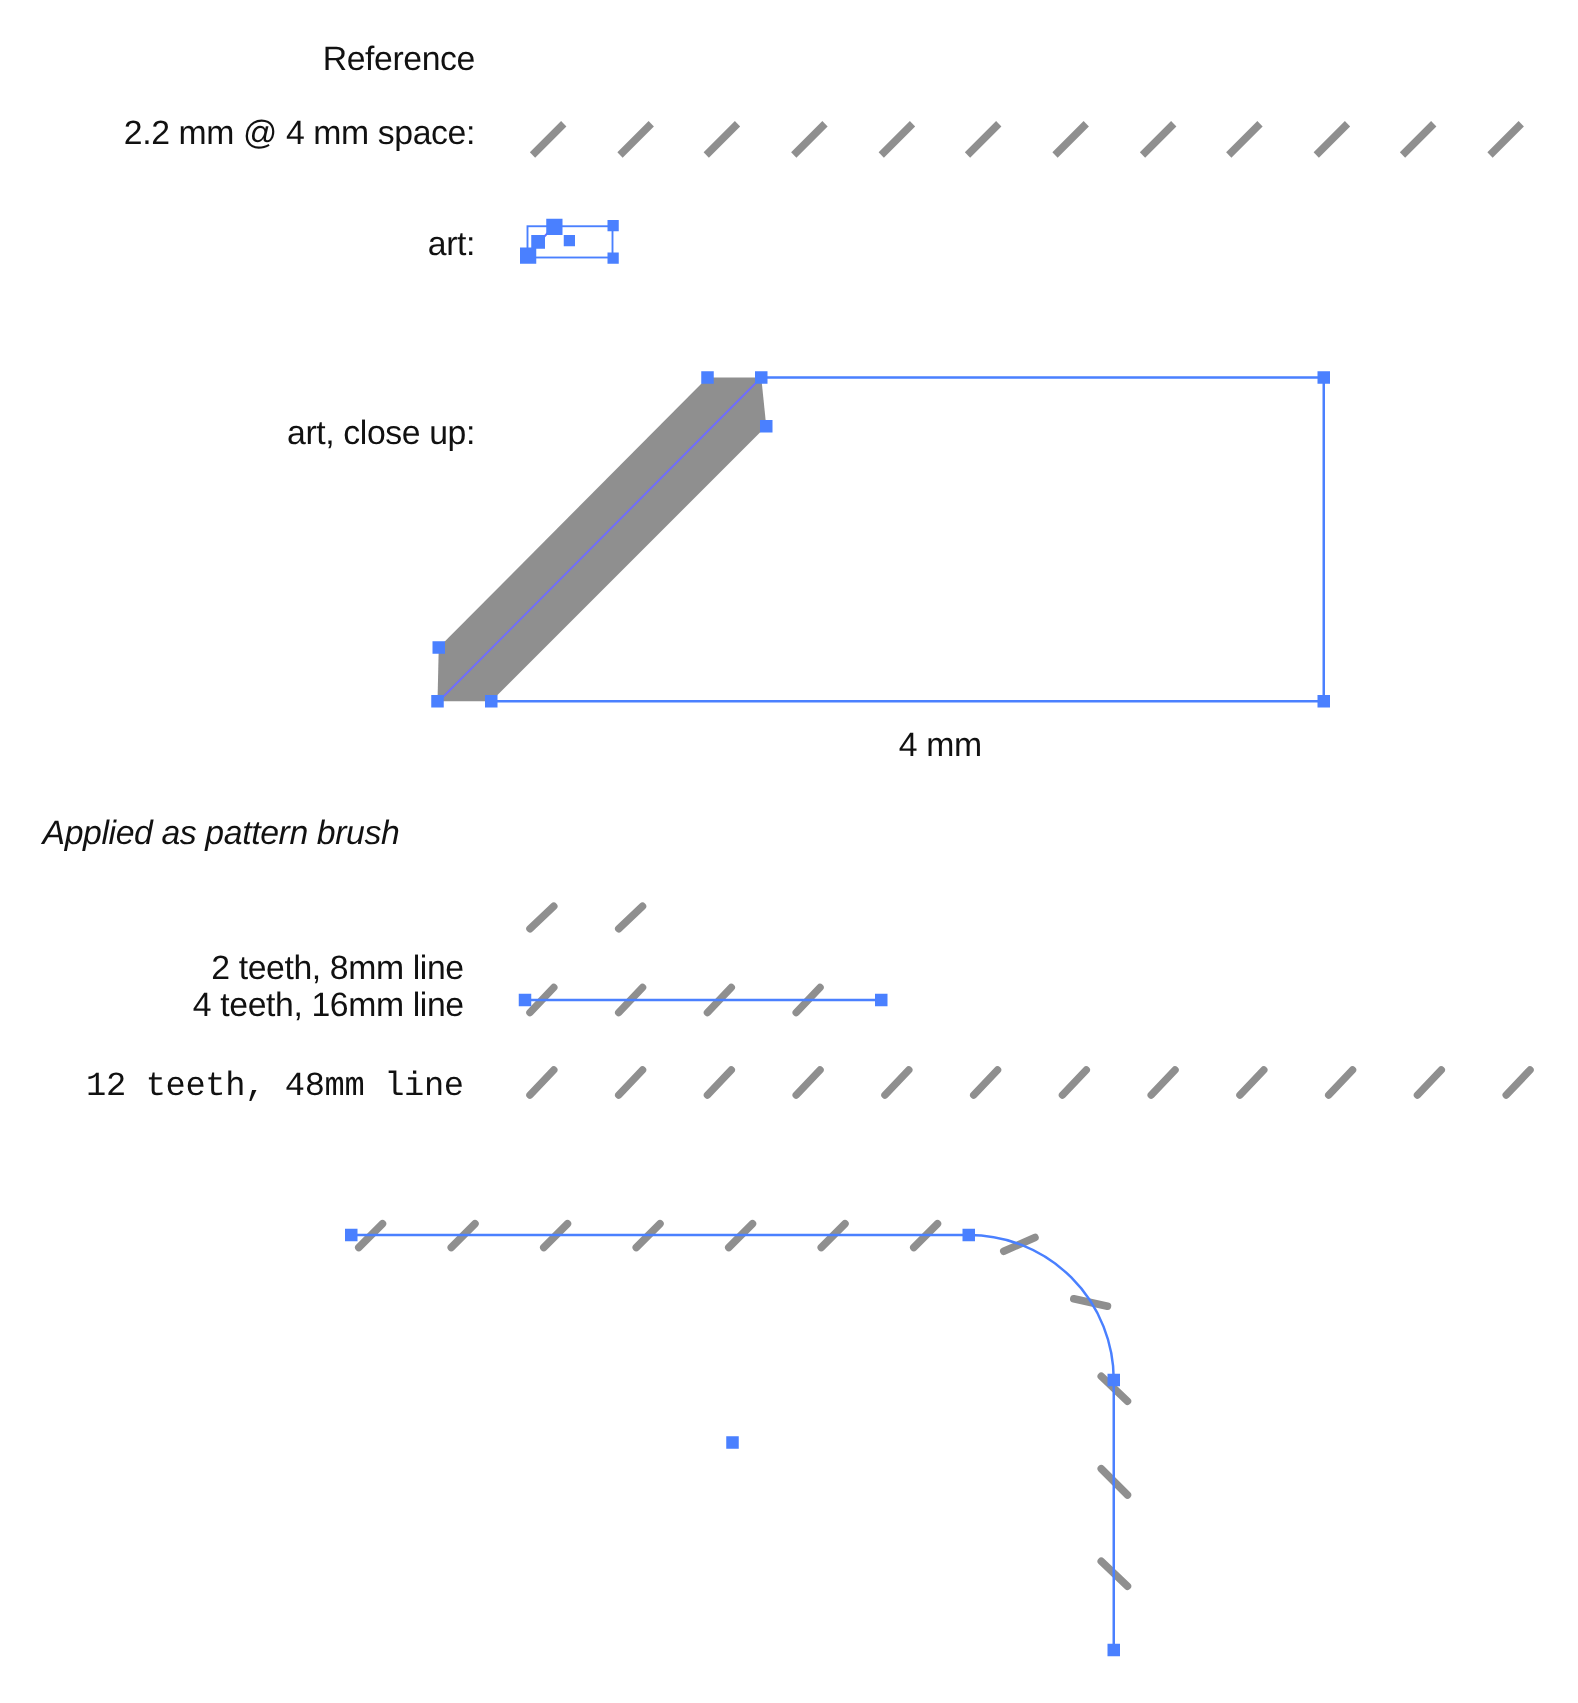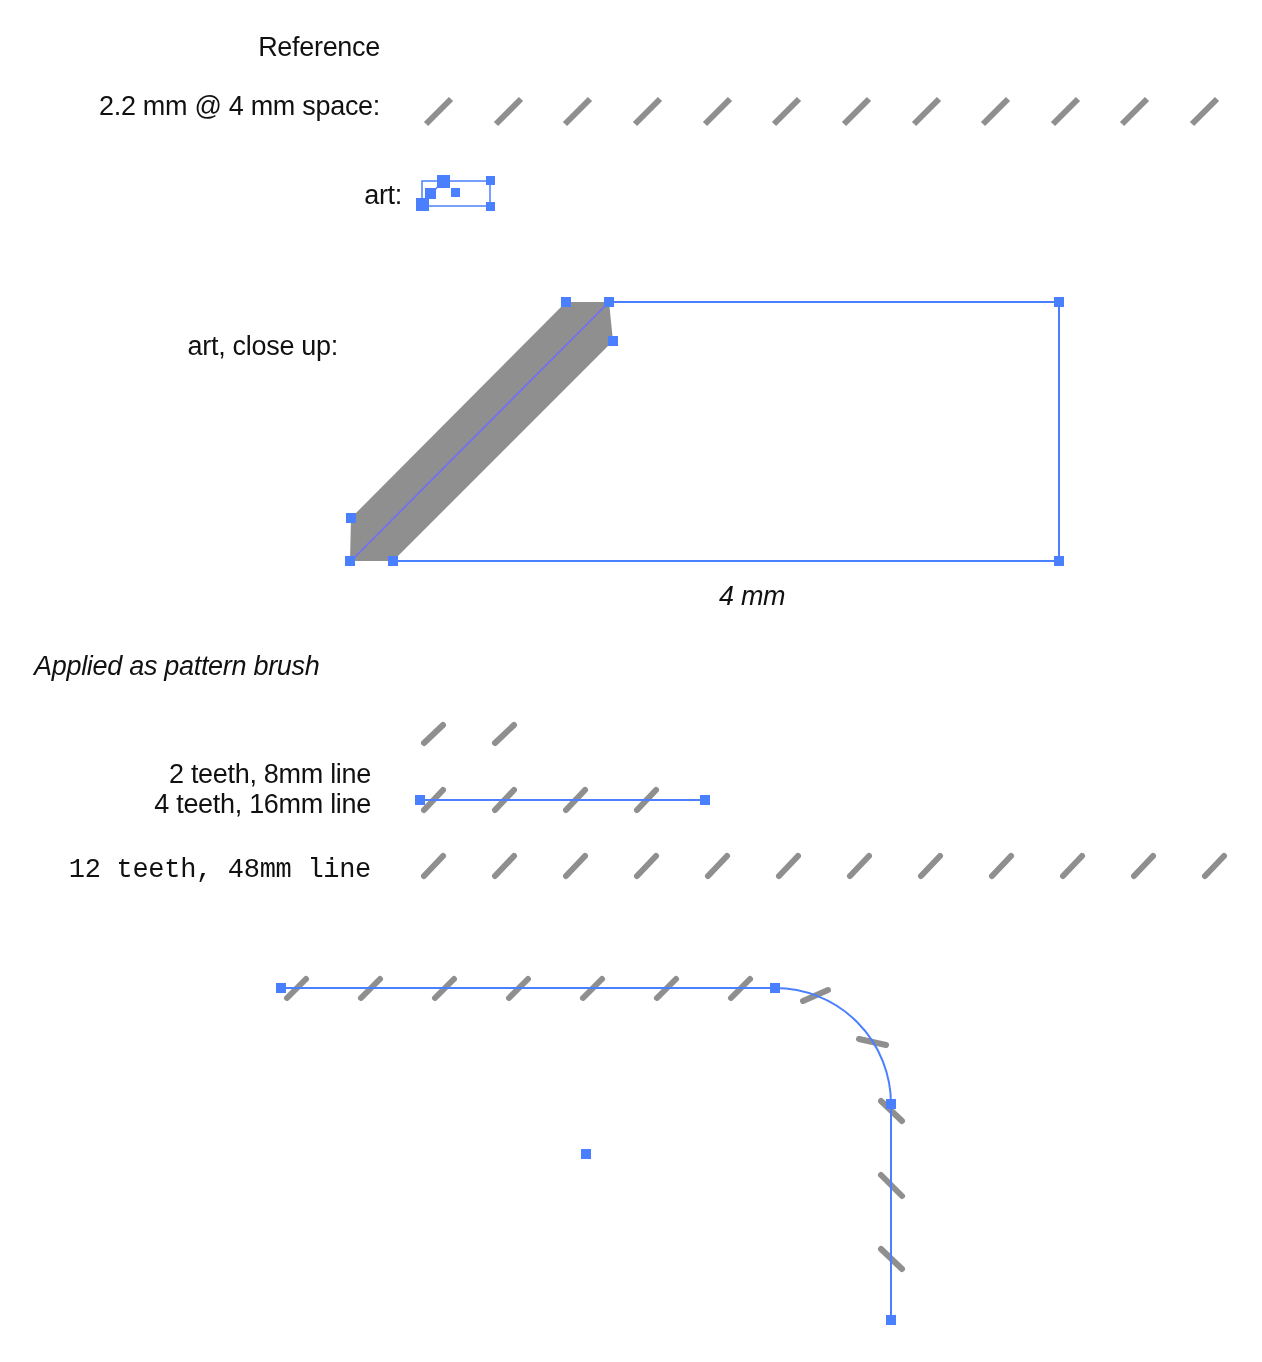--- a/index.html
+++ b/index.html
@@ -29,25 +29,25 @@
       top: 0;
     }
   </style>
 </head>
 <body>
 
 <div class="label right" style="right: 882px; top: 29px;">Reference</div>
 
 <div class="label right" style="right: 882px; top: 88px;">2.2 mm @ 4 mm space:</div>
 
-<div class="label right" style="right: 860px; top: 177px;">art:</div>
+<div class="label right" style="right: 882px; top: 177px;">art:</div>
 
-<div class="label right" style="right: 924px; top: 328px;">art, close up:</div>
+<div class="label right" style="right: 882px; top: 328px;">art, close up:</div>
 
-<div class="label" style="left: 719px; top: 578px; font-style: italic;">4 mm</div>
+<div class="label" style="left: 719px; top: 578px;">4 mm</div>
 
 <div class="label" style="left: 34px; top: 648px; font-style: italic;">Applied as pattern brush</div>
 
 <div class="label right" style="right: 891px; top: 720px; margin-top: 36px;">2 teeth, 8mm line</div>
 
 <div class="label right" style="right: 891px; top: 786px; margin-left: 24px;">4 teeth, 16mm line</div>
 
 <div class="label right" style="right: 891px; top: 852px; font-family: Liberation Mono, monospace;">12 teeth, 48mm line</div>
 
 <svg class="canvas" width="1262" height="1362" viewBox="0 0 1262 1362" xmlns="http://www.w3.org/2000/svg">

